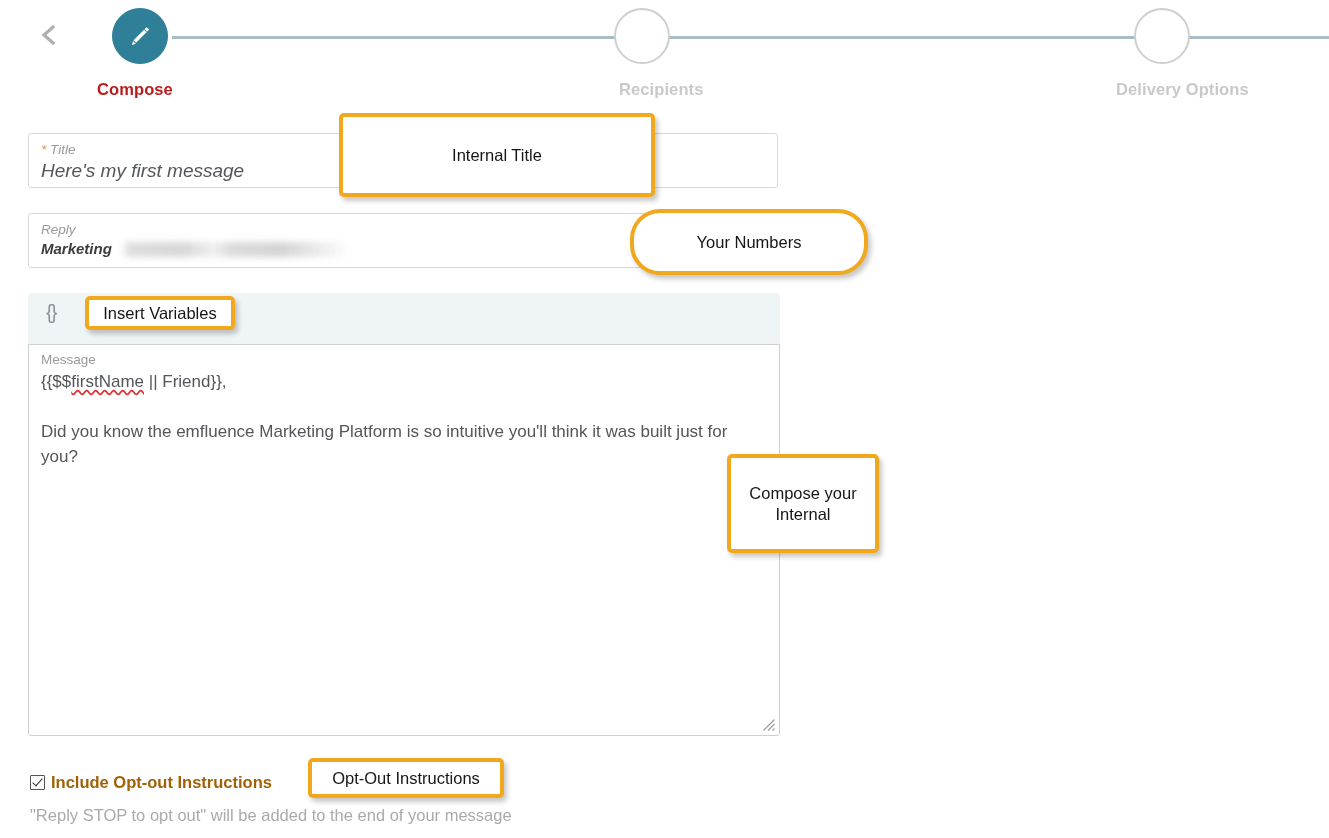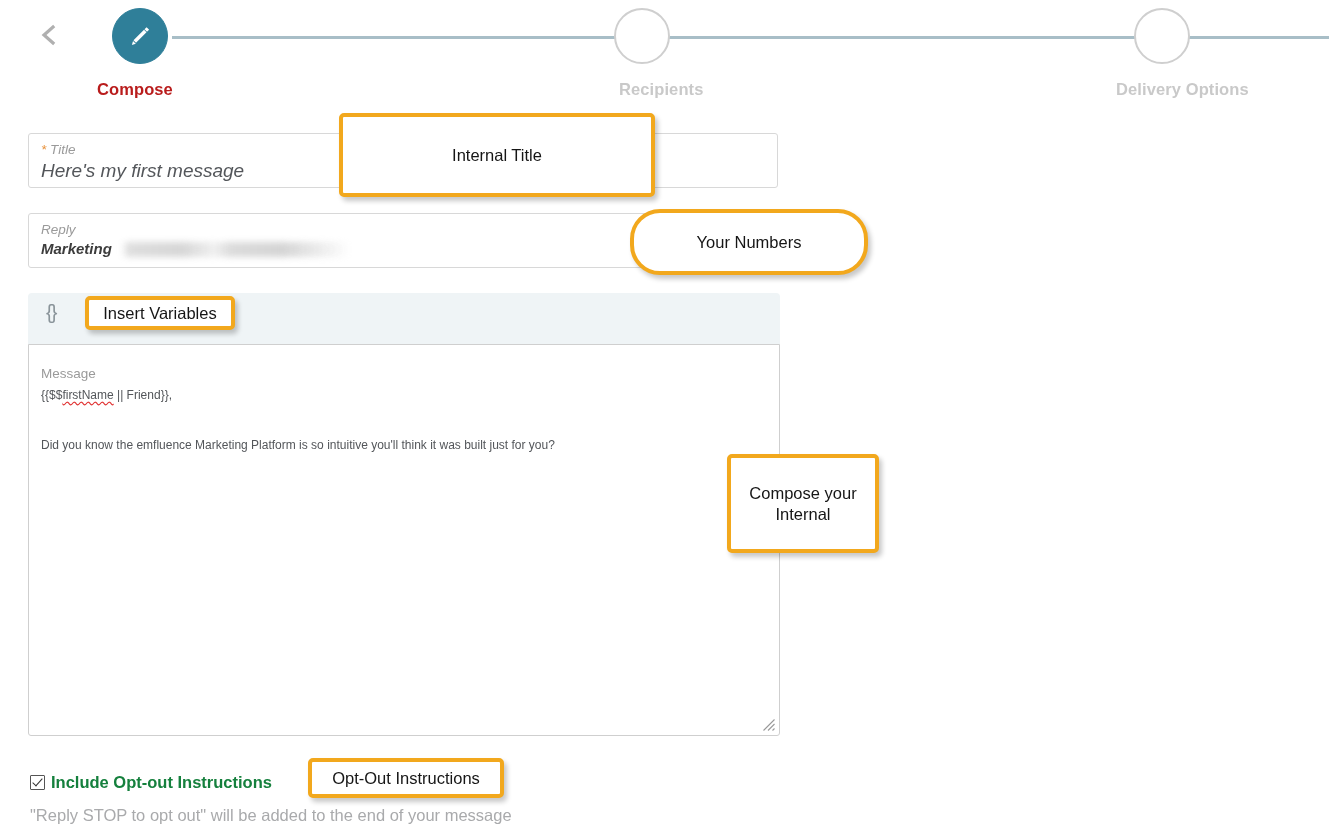--- a/index.html
+++ b/index.html
@@ -151,30 +151,30 @@
     user-select: none;
   }
   #message-box {
     position: absolute;
     left: 28px; top: 344px;
     width: 752px; height: 392px;
     box-sizing: border-box;
     background: #ffffff;
     border: 1px solid #cfcfcf;
     border-radius: 0 0 3px 3px;
-    padding: 21px 12px;
+    padding: 7px 12px;
     overflow: hidden;
   }
   #message-label {
     font-size: 13.5px;
     color: #9a9a9a;
     line-height: 16px;
   }
   #message-text {
-    font-size: 12px;
+    font-size: 17px;
     color: #53565a;
     line-height: 25px;
     margin-top: 1px;
     white-space: pre-wrap;
     outline: none;
   }
   .spellerr {
     text-decoration: underline wavy #e03131;
     text-decoration-skip-ink: none;
     text-underline-offset: 2px;
@@ -209,21 +209,21 @@
     left: 4px; top: 0px;
     width: 4px; height: 9px;
     border: solid #333;
     border-width: 0 1.8px 1.8px 0;
     transform: rotate(42deg);
   }
   #optout-label {
     margin-left: 6px;
     font-size: 16.5px;
     font-weight: bold;
-    color: #15803d;
+    color: #a16207;
     white-space: nowrap;
   }
   #optout-help {
     position: absolute;
     left: 30px; top: 806px;
     font-size: 16.5px;
     color: #a9aaac;
     white-space: nowrap;
   }
 

